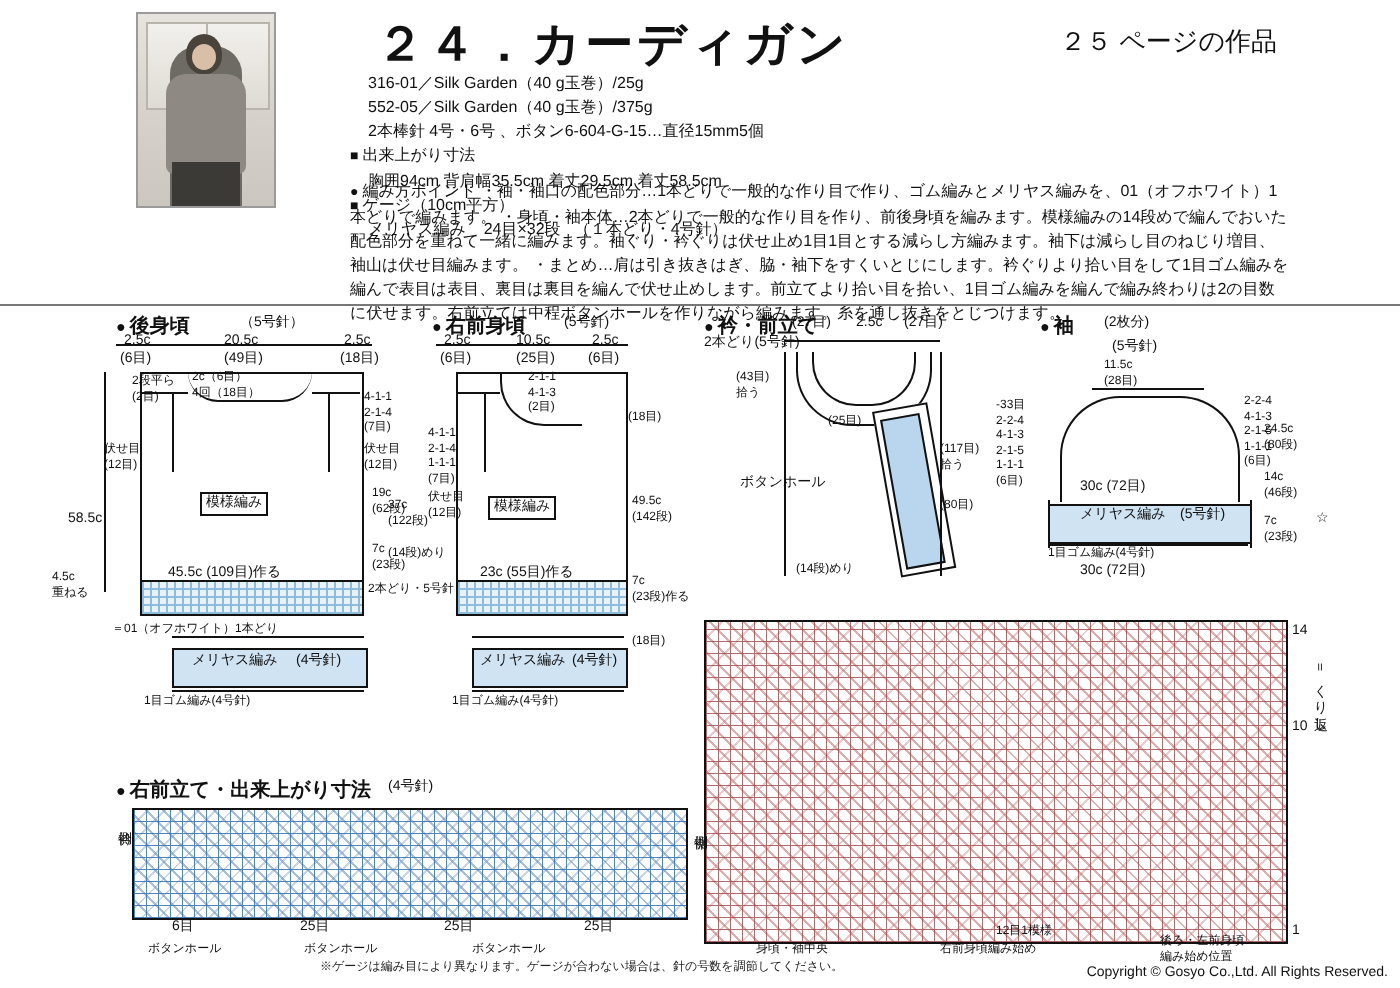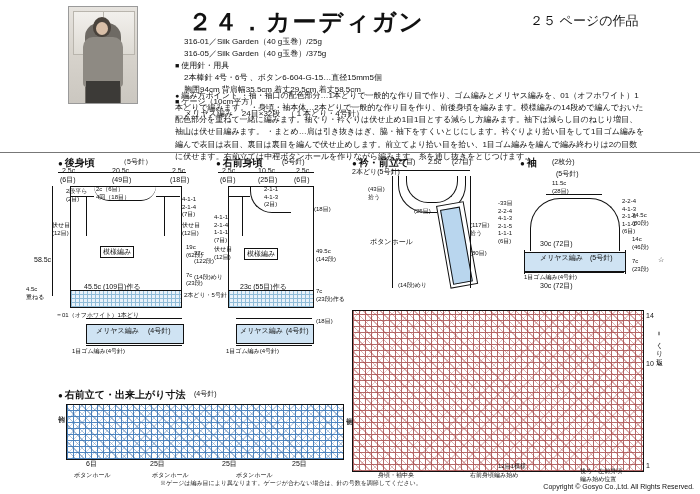--- a/index.html
+++ b/index.html
@@ -120,23 +120,23 @@
     <div class="head"></div>
     <div class="face"></div>
     <div class="skirt"></div>
   </div>
 
   <div class="title">２４．カーディガン</div>
   <div class="page-ref">２５ ページの作品</div>
 
   <div class="info">
     <span class="row indent">316-01／Silk Garden（40 g玉巻）/25g</span>
-    <span class="row indent">316-05／Silk Garden（40 g玉巻）/375g</span>
-    <span class="row bullet">使用針・用具</span>
+    <span class="row indent">552-05／Silk Garden（40 g玉巻）/375g</span>
     <span class="row indent">2本棒針 4号・6号 、ボタン6-604-G-15…直径15mm5個</span>
+    <span class="row bullet">出来上がり寸法</span>
     <span class="row indent">胸囲94cm 背肩幅35.5cm 着丈29.5cm 着丈58.5cm</span>
     <span class="row bullet">ゲージ（10cm平方）</span>
     <span class="row indent">
       <span>メリヤス編み</span>
       &nbsp;&nbsp;
       <span>24目×32段</span>
       &nbsp;
       <span>（１本どり・4号針）</span>
     </span>
   </div>

